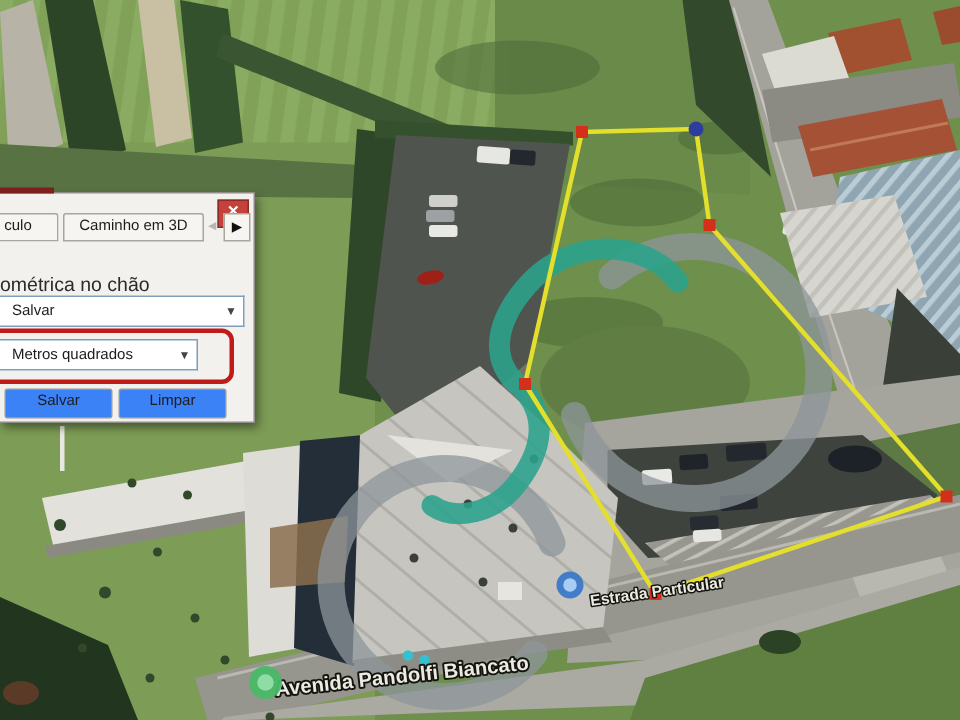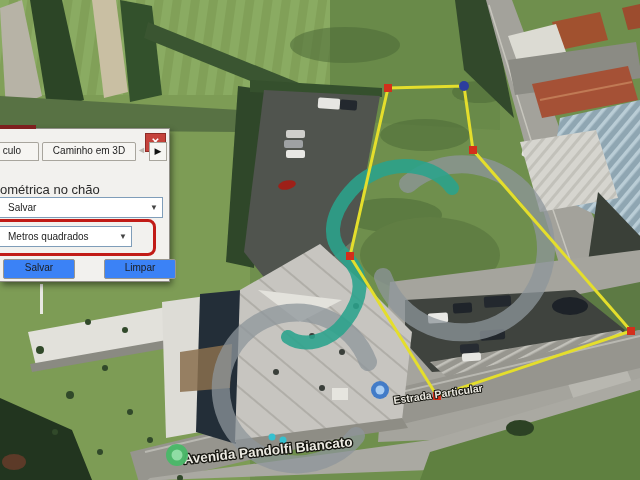--- a/index.html
+++ b/index.html
@@ -43,21 +43,21 @@
   .dd2{left:0;top:97px;width:132px;border-left:none;}
   .hl{
     position:absolute;left:-10px;top:90px;width:160px;height:31px;
     border:3px solid #c11b17;border-radius:8px;pointer-events:none;z-index:5;
   }
   .btn{
     position:absolute;top:130px;height:18px;background:#3b82f6;border:1px solid #9a978f;
     border-radius:2px;text-align:center;line-height:16px;cursor:pointer;
   }
   .btn.save{left:3px;width:70px;}
-  .btn.clear{left:104px;width:70px;text-align:center;}
+  .btn.clear{left:79px;width:70px;text-align:center;}
 </style>
 </head>
 <body>
 
 <div class="stage">
 
   <svg width="640" height="480" viewBox="0 0 640 480">
     <defs>
       <pattern id="mow" width="18" height="18" patternUnits="userSpaceOnUse" patternTransform="rotate(8)">
         <rect width="18" height="18" fill="#81a058"></rect>

